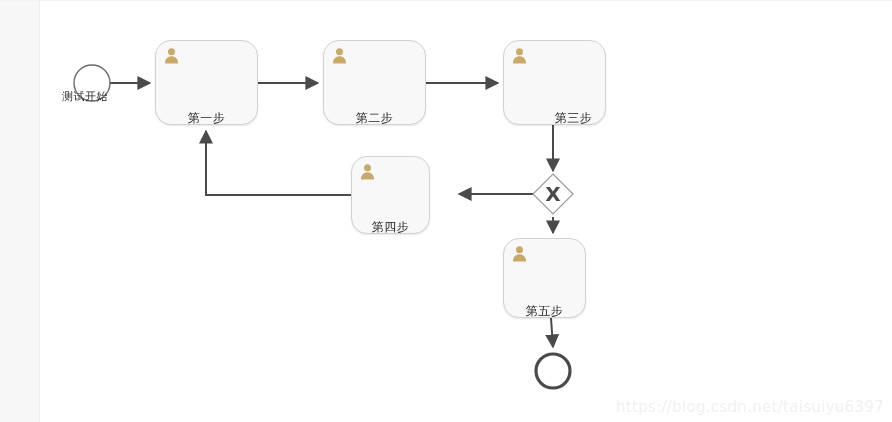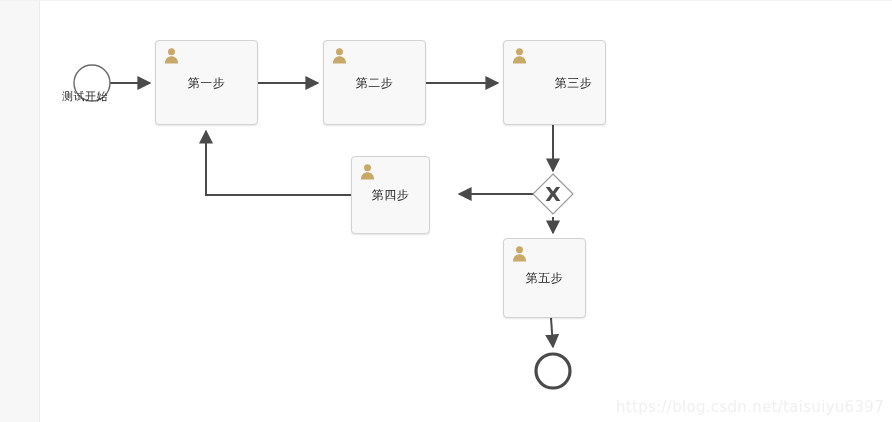--- a/index.html
+++ b/index.html
@@ -51,24 +51,24 @@
     width: 892px;
     height: 422px;
   }
 
   
   .task {
     position: absolute;
     box-sizing: border-box;
     background: #f8f8f8;
     border: 1px solid #d2d2d2;
-    border-radius: 4px;
+    border-radius: 16px;
     box-shadow: 0 1px 2px rgba(0,0,0,0.10);
     display: flex;
-    align-items: center;
+    align-items: flex-end;
     justify-content: center;
   }
   .task-label {
     font-size: 12px;
     color: #1b1b1b;
     letter-spacing: 0.5px;
     line-height: 1;
     user-select: none;
   }
   .task-icon {

